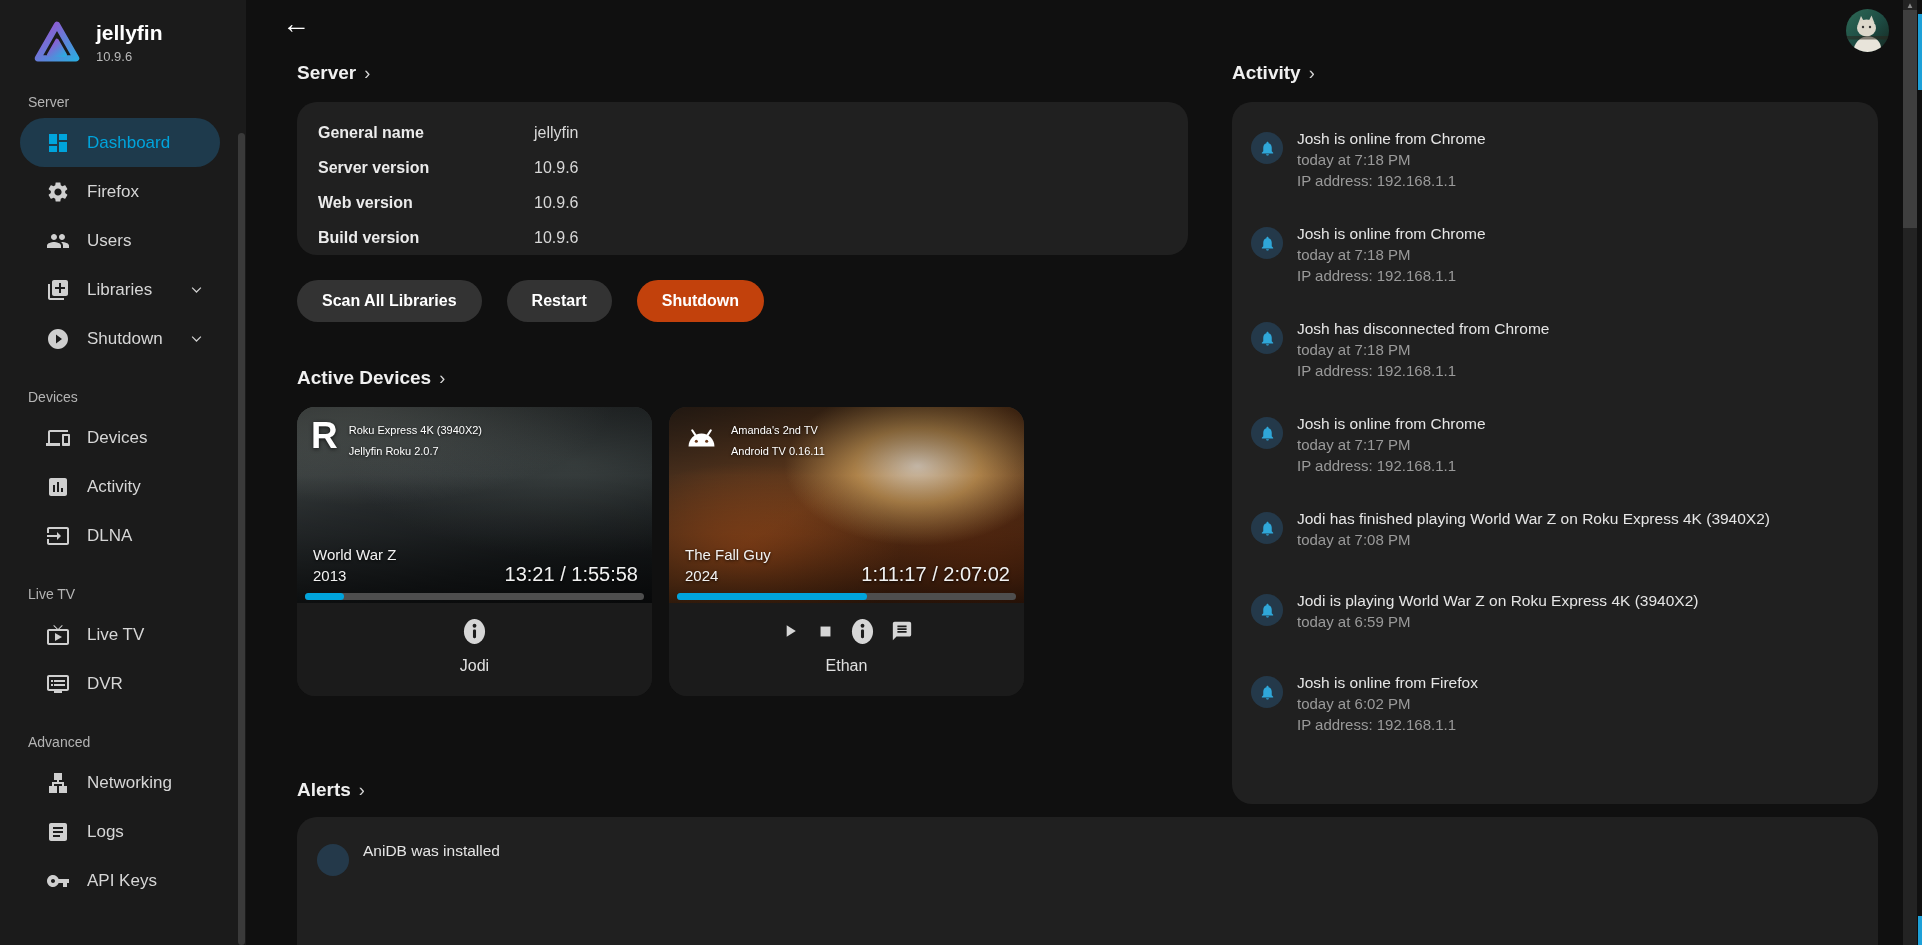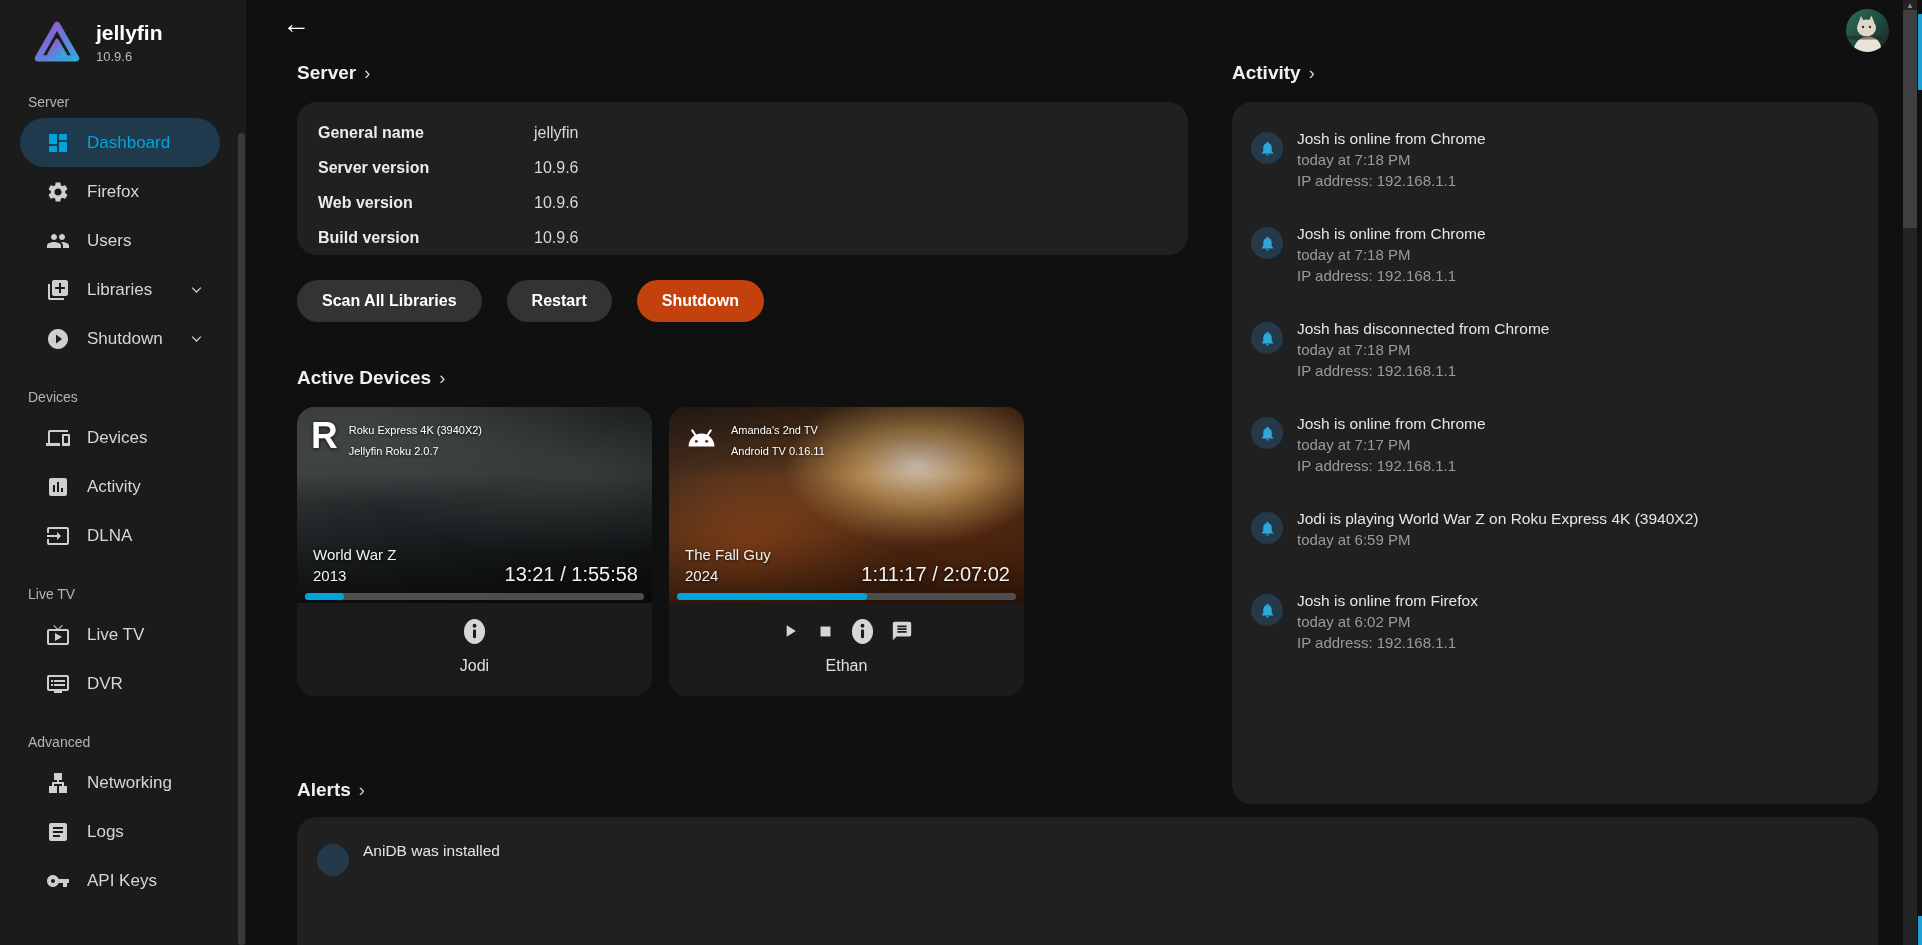--- a/index.html
+++ b/index.html
@@ -458,20 +458,31 @@
             <path d="M12 22c1.1 0 2-.9 2-2h-4c0 1.1.89 2 2 2zm6-6v-5c0-3.07-1.64-5.64-4.5-6.32V4c0-.83-.67-1.5-1.5-1.5s-1.5.67-1.5 1.5v.68C7.63 5.36 6 7.92 6 11v5l-2 2v1h16v-1l-2-2z"></path>
           </svg>
         </span>
       <span>
         <span class="notif-title" style="display:block">Josh is online from Chrome</span>
         <span class="notif-sub" style="display:block">today at 7:17 PM</span>
         <span class="notif-sub" style="display:block">IP address: 192.168.1.1</span>
       </span>
     </div>
 
+    <div class="notif-item short">
+      <span class="notif-ic">
+        <svg viewBox="0 0 24 24">
+            <path d="M12 22c1.1 0 2-.9 2-2h-4c0 1.1.89 2 2 2zm6-6v-5c0-3.07-1.64-5.64-4.5-6.32V4c0-.83-.67-1.5-1.5-1.5s-1.5.67-1.5 1.5v.68C7.63 5.36 6 7.92 6 11v5l-2 2v1h16v-1l-2-2z"></path>
+          </svg>
+        </span>
+      <span>
+        <span class="notif-title" style="display:block">Jodi has finished playing World War Z on Roku Express 4K (3940X2)</span>
+        <span class="notif-sub" style="display:block">today at 7:08 PM</span>
+      </span>
+    </div>
 
     <div class="notif-item short">
       <span class="notif-ic">
         <svg viewBox="0 0 24 24">
             <path d="M12 22c1.1 0 2-.9 2-2h-4c0 1.1.89 2 2 2zm6-6v-5c0-3.07-1.64-5.64-4.5-6.32V4c0-.83-.67-1.5-1.5-1.5s-1.5.67-1.5 1.5v.68C7.63 5.36 6 7.92 6 11v5l-2 2v1h16v-1l-2-2z"></path>
           </svg>
         </span>
       <span>
         <span class="notif-title" style="display:block">Jodi is playing World War Z on Roku Express 4K (3940X2)</span>
         <span class="notif-sub" style="display:block">today at 6:59 PM</span>

